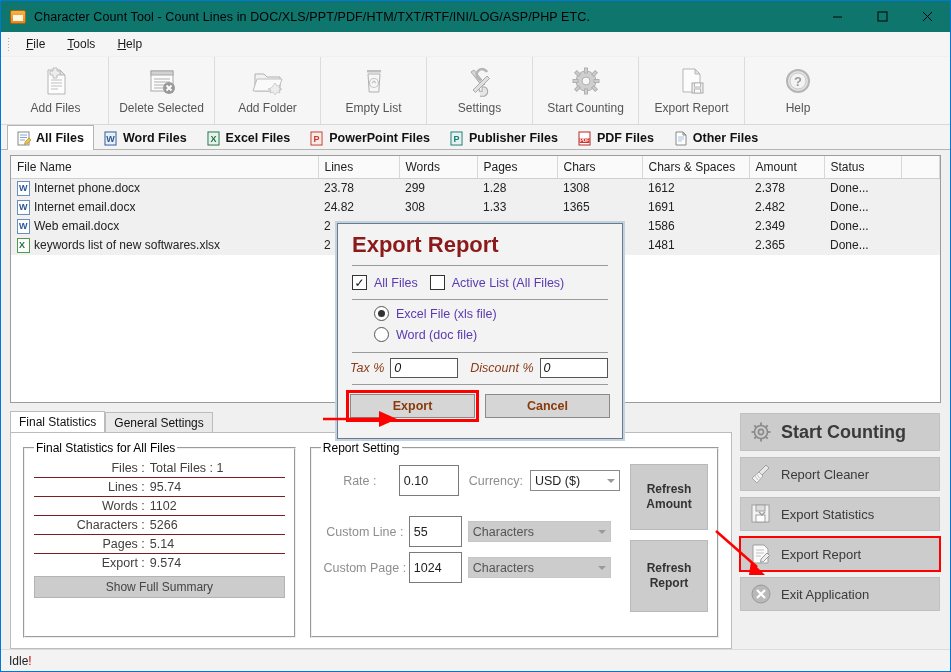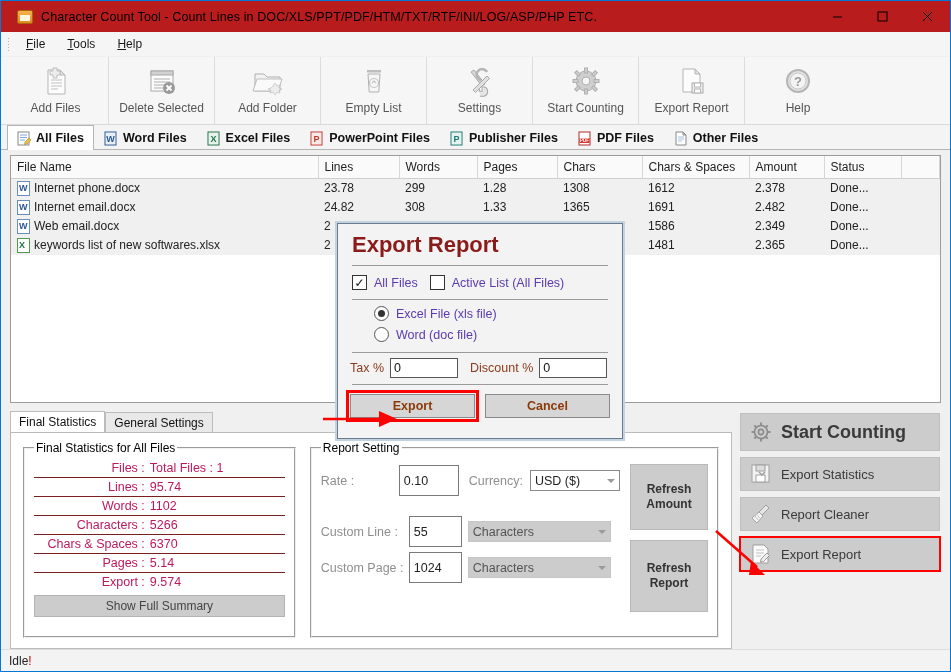--- a/index.html
+++ b/index.html
@@ -14,25 +14,24 @@
   }
   #app {
     position:absolute; inset:0;
     border:1px solid #0078d7;
     background:#f0f0f0;
     display:flex; flex-direction:column;
   }
 
   
   .titlebar {
-    height:31px; background:#b91c1c;
+    height:31px; background:#0f766e;
     display:flex; align-items:center;
     flex:0 0 auto;
     position:relative;
-    padding-left:7px;
   }
   .title-icon {
     width:16px; height:14px; margin-left:9px; margin-right:8px;
     background:linear-gradient(#f7b24a,#e08a1e);
     border:1px solid #a8650f; border-radius:2px;
     position:relative; flex:0 0 auto;
   }
   .title-icon:after{
     content:""; position:absolute; left:2px; top:4px; right:2px; bottom:2px;
     background:#fff6e0;
@@ -128,37 +127,37 @@
     border:1px solid #bcbcbc; border-bottom:none; background:#e9e9e9;
   }
   .ptab.active { background:#ffffff; border-color:#bcbcbc; padding-bottom:3px; }
   .panelbody {
     border:1px solid #bcbcbc; background:#ffffff; flex:1 1 auto;
     display:flex; padding:8px 10px 10px 10px; gap:10px; min-height:0;
   }
 
   .statgrp { width:298px; }
   .statrow {
-    display:flex; align-items:baseline; font-size:12.5px; color:#be185d;
+    display:flex; align-items:baseline; font-size:12.5px; color:#404040;
     border-bottom:1px solid #7a1f1f; padding:2px 0 2px 0;
   }
   .statrow.last { border-bottom:none; }
   .statrow .k { flex:1 1 auto; text-align:right; padding-right:5px; }
   .statrow .v { width:135px; text-align:left; }
   .fullbtn {
     margin-top:4px; width:100%; height:22px; background:#cccccc;
     border:1px solid #b3b3b3; font-size:12px; color:#444;
     display:flex; align-items:center; justify-content:center;
   }
 
   .setgrp { flex:1 1 auto; }
   .setinner { display:flex; gap:10px; }
   .setfields { flex:1 1 auto; }
   .frow2 { display:flex; align-items:center; margin-bottom:5px; }
-  .flabel { color:#8e8e8e; font-size:12.5px; }
+  .flabel { color:#8e8e8e; font-size:12.5px;text-align:center; }
   .tbox {
     border:1px solid #7a7a7a; background:#fff; height:31px; font-size:12.5px;
     color:#222; padding:1px 4px; display:flex; align-items:center;
   }
   .sel {
     border:1px solid #c6c6c6; background:#cccccc; height:21px; font-size:12.5px;
     color:#555; padding:1px 4px; display:flex; align-items:center;
     justify-content:space-between;
   }
   .sel.white { background:#fff; border-color:#8a8a8a; color:#222; }
@@ -209,21 +208,21 @@
     font-size:12px; color:#111; flex:0 0 auto; line-height:1;
   }
   .rdo {
     width:15px; height:15px; border:1px solid #555; border-radius:50%;
     background:#fff; display:inline-flex; align-items:center; justify-content:center;
     flex:0 0 auto;
   }
   .rdo.on:after { content:""; width:7px; height:7px; border-radius:50%; background:#333; }
   .dlg-lbl { font-size:12.5px; color:#5b3ab0; }
   .dlg-opt { display:flex; align-items:center; gap:7px; padding:3px 0 3px 36px; }
-  .dlg-taxrow { display:flex; align-items:center; padding:2px 12px; gap:6px; font-size:12.5px; color:#8b3a1a; }
+  .dlg-taxrow { display:flex; align-items:center; padding:2px 12px; gap:6px; font-size:12.5px; color:#8b3a1a;font-style:italic; }
   .dlg-input {
     border:1px solid #555; background:#fff; height:20px; font-size:12.5px;
     color:#111; padding:1px 3px; display:flex; align-items:center;
   }
   .dlg-btns { display:flex; gap:10px; padding:6px 12px 0 12px; }
   .dlg-btn {
     flex:1 1 0; height:24px; background:#d6d6d6; border:1px solid #8a8a8a;
     display:flex; align-items:center; justify-content:center;
     font-size:12.5px; font-weight:bold; color:#8b3a0a;
   }
@@ -592,24 +591,20 @@
           </div>
           <div class="statrow">
             <span class="k">Words :</span>
             <span class="v">1102</span>
           </div>
           <div class="statrow">
             <span class="k">Characters :</span>
             <span class="v">5266</span>
           </div>
           <div class="statrow">
-            <span class="k">Chars &amp; Spaces :</span>
-            <span class="v">6370</span>
-          </div>
-          <div class="statrow">
             <span class="k">Pages :</span>
             <span class="v">5.14</span>
           </div>
           <div class="statrow last">
             <span class="k">Export :</span>
             <span class="v">9.574</span>
           </div>
           <div class="fullbtn">Show Full Summary</div>
         </fieldset>
 
@@ -680,58 +675,67 @@
                 <line x1="6" y1="16" x2="4.3" y2="17.7"></line>
               </g>
             </svg>
         </span>
         <span>Start Counting</span>
       </div>
 
       <div class="actbtn">
         <span class="actico">
           <svg width="22" height="22" viewBox="0 0 22 22">
-              <rect x="2" y="2" width="17" height="17" fill="#f3f3f3" stroke="#9f9f9f"></rect>
-              <rect x="6" y="2" width="9" height="6" fill="#dcdcdc" stroke="#9f9f9f"></rect>
-              <rect x="6" y="12" width="9" height="7" fill="#fff" stroke="#9f9f9f"></rect>
-              <path d="M9 9 l3 3 3 -3" fill="none" stroke="#9b9b9b" stroke-width="1.3"></path>
-            </svg>
-        </span>
-        <span>Export Statistics</span>
-      </div>
-
-      <div class="actbtn">
-        <span class="actico">
-          <svg width="22" height="22" viewBox="0 0 22 22">
               <path d="M16 2 l3 3 -7 7 -3 -3 z" fill="#e6e6e6" stroke="#9f9f9f"></path>
               <path d="M9 9 l4 4 -6 7 -5 -5 z" fill="#f4f4f4" stroke="#a8a8a8"></path>
               <g stroke="#c6c6c6">
                 <line x1="5" y1="13" x2="8" y2="17"></line>
                 <line x1="7" y1="11.5" x2="10" y2="15.5"></line>
               </g>
             </svg>
         </span>
         <span>Report Cleaner</span>
+      </div>
+
+      <div class="actbtn">
+        <span class="actico">
+          <svg width="22" height="22" viewBox="0 0 22 22">
+              <rect x="2" y="2" width="17" height="17" fill="#f3f3f3" stroke="#9f9f9f"></rect>
+              <rect x="6" y="2" width="9" height="6" fill="#dcdcdc" stroke="#9f9f9f"></rect>
+              <rect x="6" y="12" width="9" height="7" fill="#fff" stroke="#9f9f9f"></rect>
+              <path d="M9 9 l3 3 3 -3" fill="none" stroke="#9b9b9b" stroke-width="1.3"></path>
+            </svg>
+        </span>
+        <span>Export Statistics</span>
       </div>
 
       <div class="actbtn highlight">
         <span class="actico">
           <svg width="22" height="22" viewBox="0 0 22 22">
               <path d="M3 2 h11 l4 4 v14 h-15 z" fill="#fafafa" stroke="#9f9f9f"></path>
               <g stroke="#c2c2c2">
                 <line x1="6" y1="7" x2="14" y2="7"></line>
                 <line x1="6" y1="10" x2="14" y2="10"></line>
                 <line x1="6" y1="13" x2="11" y2="13"></line>
               </g>
               <path d="M11 16 l6 -6 2.5 2.5 -6 6 -3 0.7 z" fill="#ededed" stroke="#8f8f8f" stroke-width="0.9"></path>
             </svg>
         </span>
         <span>Export Report</span>
       </div>
 
+      <div class="actbtn">
+        <span class="actico">
+          <svg width="22" height="22" viewBox="0 0 22 22">
+              <circle cx="11" cy="11" r="9" fill="#b9b9b9" stroke="#9a9a9a"></circle>
+              <path d="M7 7 l8 8 M15 7 l-8 8" stroke="#fff" stroke-width="2.2"></path>
+            </svg>
+        </span>
+        <span>Exit Application</span>
+      </div>
     </div>
   </div>
 
   <div class="statusbar">
     <span>Idle</span>
       <span class="bang">!</span>
   </div>
 
   <div class="dialog">
     <div class="dlg-title">Export Report</div>

